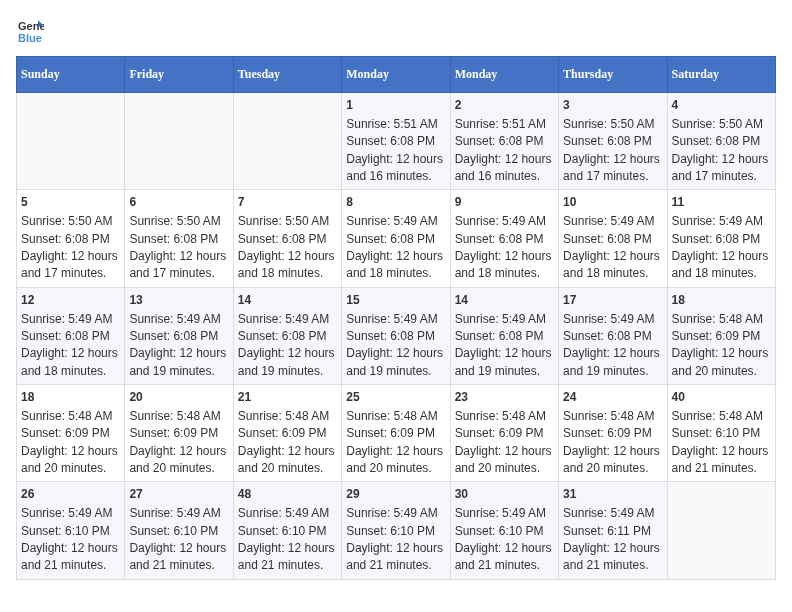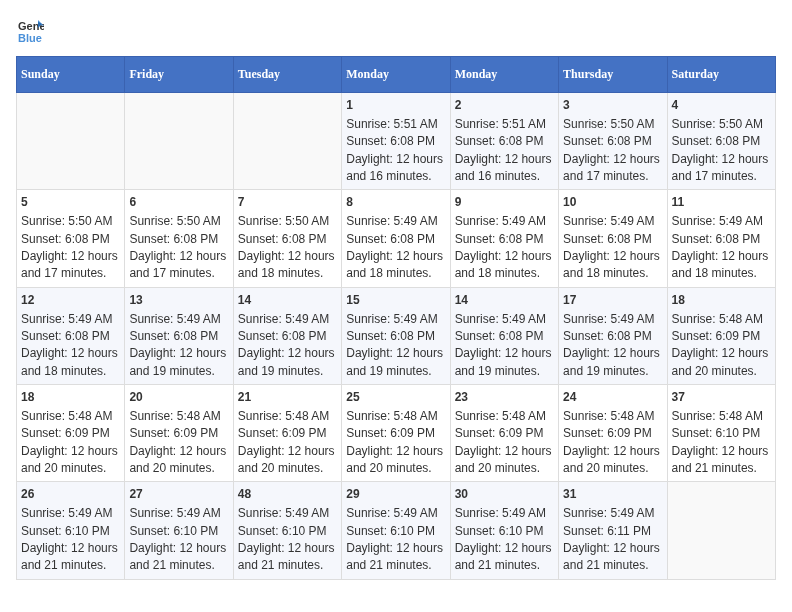--- a/index.html
+++ b/index.html
@@ -265,21 +265,21 @@
 Sunset: 6:09 PM
 Daylight: 12 hours and 20 minutes.</div>
         </td>
         <td>
           <div class="day-num">24</div>
           <div class="day-info" style="white-space: pre-line;">Sunrise: 5:48 AM
 Sunset: 6:09 PM
 Daylight: 12 hours and 20 minutes.</div>
         </td>
         <td>
-          <div class="day-num">37</div>
+          <div class="day-num">40</div>
           <div class="day-info" style="white-space: pre-line;">Sunrise: 5:48 AM
 Sunset: 6:10 PM
 Daylight: 12 hours and 21 minutes.</div>
         </td>
       </tr>
       <tr>
         <td>
           <div class="day-num">26</div>
           <div class="day-info" style="white-space: pre-line;">Sunrise: 5:49 AM
 Sunset: 6:10 PM

